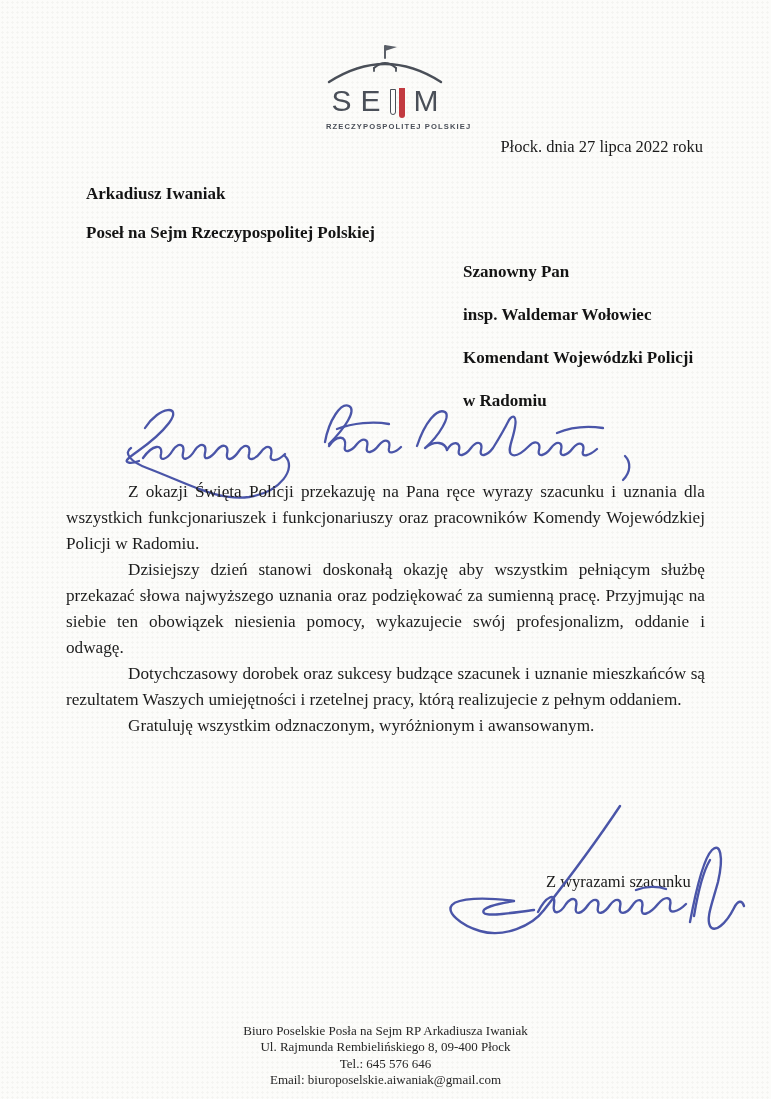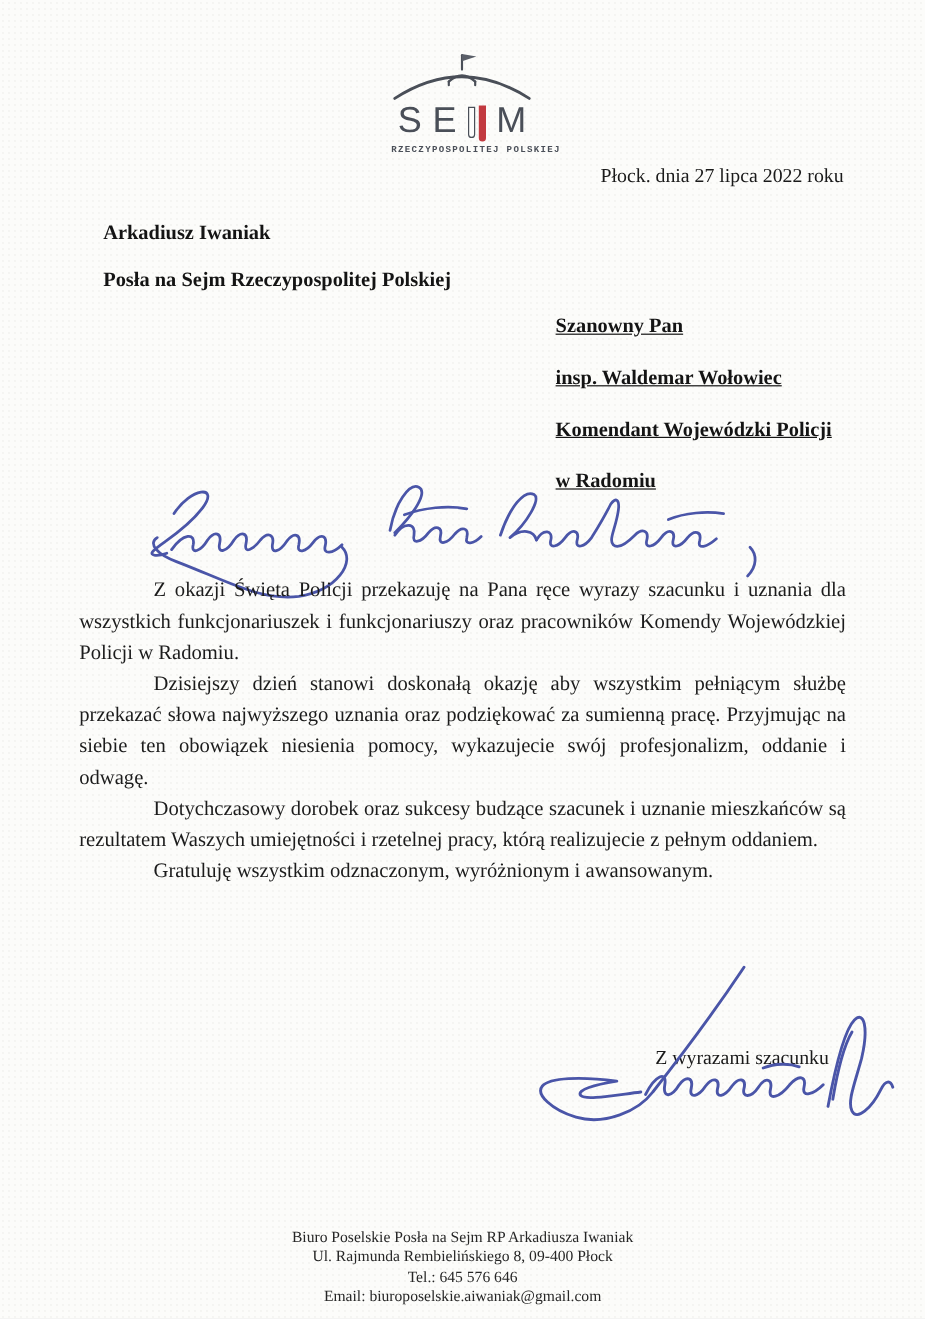--- a/index.html
+++ b/index.html
@@ -33,35 +33,35 @@
   .logo-j-white {
     width: 6px; height: 26px; background: #fdfdfc;
     border: 1.6px solid #4a4f58; border-radius: 0 0 3px 3px;
   }
   .logo-j-red {
     width: 6px; height: 30px; background: #c23a40;
     border-radius: 0 0 3px 3px; margin-bottom: -3px;
   }
   .logo-subtitle {
     margin-top: 7px;
-    font-family: Liberation Mono, monospace;
+    font-family: Liberation Sans, sans-serif;
     font-weight: bold; font-size: 7.6px; letter-spacing: 1.1px;
     color: #4a4f58; white-space: nowrap;
   }
 
   
   .date-line {
     position: absolute; top: 137px; right: 68px;
     font-size: 16.5px; color: #1a1a1a;
   }
   .sender { position: absolute; left: 86px; top: 184px; font-weight: bold; font-size: 17px; color: #141414; }
   .sender-name { margin-bottom: 19px; }
   .recipient {
     position: absolute; left: 463px; top: 262px;
-    font-weight: bold; font-size: 17px; color: #141414; text-decoration: underline;
+    font-weight: bold; font-size: 17px; color: #141414;
   }
   .recipient div { height: 43px; }
 
   .body-text {
     position: absolute; left: 66px; top: 479px; width: 639px;
     font-size: 17.2px; line-height: 26px; color: #1c1c1c;
     text-align: justify;
   }
   .body-text p { text-indent: 62px; margin: 0; }
 
@@ -103,21 +103,21 @@
       </span>
       <span class="logo-letter">M</span>
     </div>
     <div class="logo-subtitle">RZECZYPOSPOLITEJ POLSKIEJ</div>
   </div>
 
   <div class="date-line">Płock. dnia 27 lipca 2022 roku</div>
 
   <div class="sender">
     <div class="sender-name">Arkadiusz Iwaniak</div>
-    <div>Posła na Sejm Rzeczypospolitej Polskiej</div>
+    <div>Poseł na Sejm Rzeczypospolitej Polskiej</div>
   </div>
 
   <div class="recipient">
     <div>Szanowny Pan</div>
     <div>insp. Waldemar Wołowiec</div>
     <div>Komendant Wojewódzki Policji</div>
     <div>w Radomiu</div>
   </div>
 
   <svg class="hand greeting-svg" role="img" width="570" height="115" viewBox="0 0 570 115" aria-label="Szanowny Panie Komendancie,">

